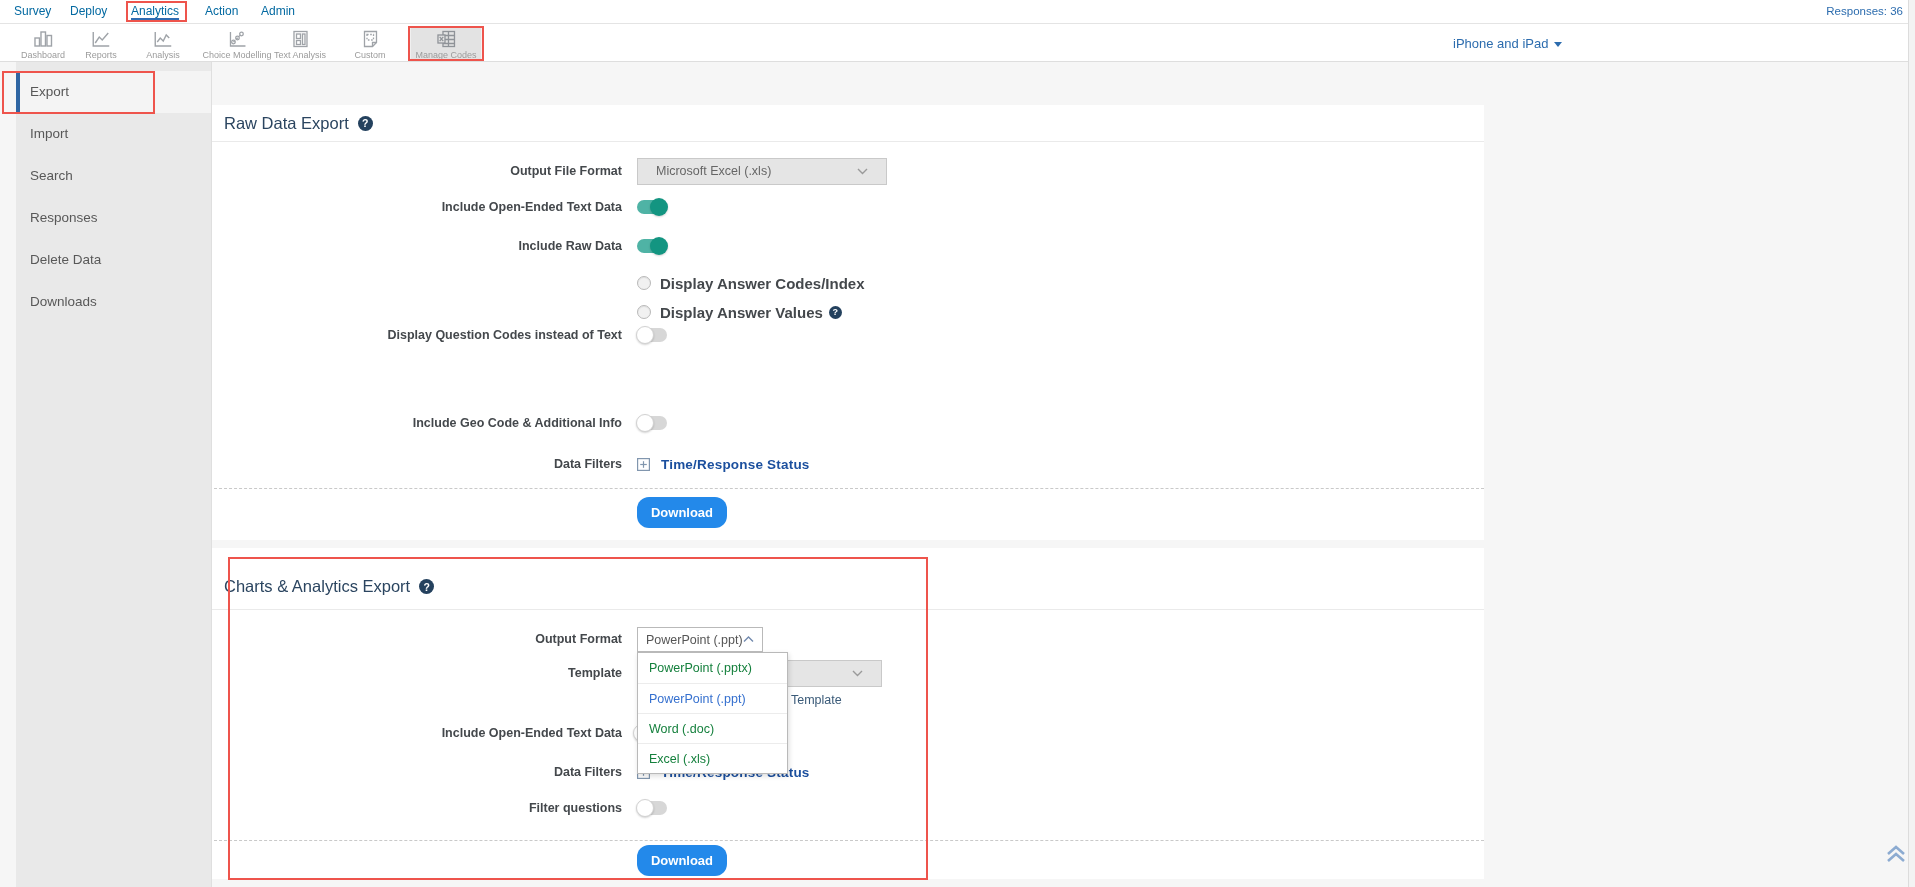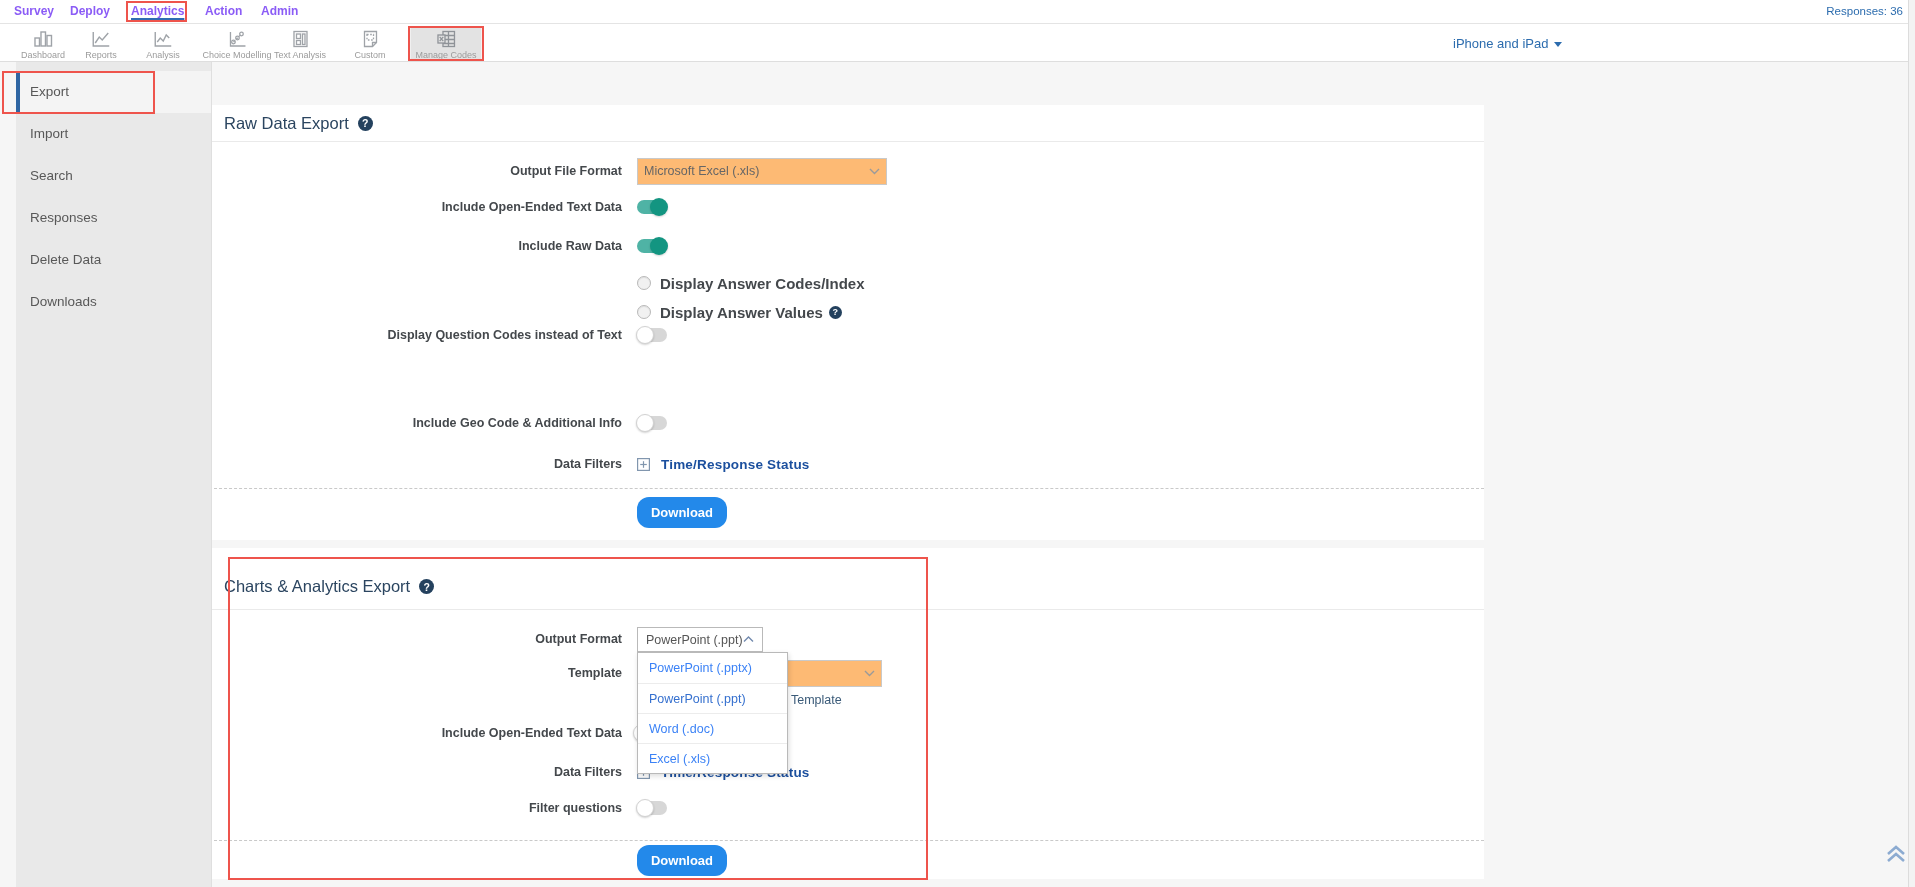--- a/index.html
+++ b/index.html
@@ -2,21 +2,21 @@
 <html><head>
 <meta charset="utf-8">
 <style>
   * { margin:0; padding:0; box-sizing:border-box; }
   html,body { background:#ffffff; }
   body { font-family:"Liberation Sans", sans-serif; }
   .screen { position:relative; width:1915px; height:887px; overflow:hidden; background:#f6f6f6; }
 
   
   .topnav { position:absolute; left:0; top:0; width:100%; height:24px; background:#fff; border-bottom:1px solid #e4e4e4; z-index:10; }
-  .nav-item { position:absolute; top:0; height:24px; line-height:23px; font-size:12px; font-weight:700; color:#8b5cf6; cursor:pointer; }
+  .nav-item { position:absolute; top:0; height:24px; line-height:23px; font-size:12px; font-weight:400; color:#0369a1; cursor:pointer; }
   .nav-item.underlined { text-decoration:underline; text-decoration-color:#2e6cb2; text-decoration-thickness:1.5px; text-underline-offset:3px; }
   .responses { position:absolute; right:12px; top:0; height:24px; line-height:23px; font-size:11.5px; color:#2c6cae; }
 
   
   .toolbar { position:absolute; left:0; top:24px; width:100%; height:38px; background:#fff; border-bottom:1px solid #dedede; z-index:9; }
   .tb-item { position:absolute; top:2px; height:34px; display:flex; flex-direction:column; align-items:center; justify-content:flex-end; gap:1px; transform:translateX(-50%); cursor:pointer; padding:0 5px; }
   .tb-item .tb-label { font-size:9px; color:#9b9b9b; white-space:nowrap; }
   .tb-item.active { background:#e3e3e3; top:4px; height:32px; }
   .tb-icon { display:block; }
   .device { position:absolute; left:1453px; top:0; height:38px; display:flex; align-items:center; font-size:13px; color:#2c6cae; cursor:pointer; }
@@ -40,41 +40,41 @@
   .card2 .card-header { height:62px; padding-top:16px; }
   .card-title { font-size:16.5px; font-weight:500; color:#2b4560; }
   .help-badge { width:15px; height:15px; border-radius:50%; background:#24415e; color:#fff; font-size:10.5px; font-weight:bold; display:inline-flex; align-items:center; justify-content:center; cursor:pointer; flex-shrink:0; }
   .help-badge::before { content:"?"; }
   .help-sm { width:13px; height:13px; font-size:9px; margin-left:6px; }
 
   .row { position:absolute; left:0; right:0; height:28px; display:flex; align-items:center; }
   .rlabel { width:418px; text-align:right; font-weight:700; font-size:12.5px; color:#44484c; flex-shrink:0; white-space:nowrap; }
   .rctrl { margin-left:15px; display:flex; align-items:center; }
 
-  .select { border:1px solid #c9c9c9; background:#fdba74; color:#666; font-size:12.5px; display:flex; align-items:center; justify-content:space-between; padding:0 6px; cursor:pointer; }
+  .select { border:1px solid #c9c9c9; background:#e5e5e5; color:#666; font-size:12.5px; display:flex; align-items:center; justify-content:space-between; padding:0 18px; cursor:pointer; }
   .select-w { width:250px; height:27px; }
 
   .toggle { position:relative; width:30px; height:14px; border-radius:7px; background:#d7d7d7; cursor:pointer; flex-shrink:0; }
   .toggle .knob { position:absolute; width:18px; height:18px; border-radius:50%; top:-2px; left:-1px; background:#fff; border:1px solid #d2d2d2; box-shadow:0 1px 2px rgba(0,0,0,.18); }
   .toggle.on { background:#4fb3a5; }
   .toggle.on .knob { left:auto; right:-1px; background:#139581; border:none; }
 
   .radio { width:14px; height:14px; border-radius:50%; background:#f1f1f1; border:1px solid #b9b9b9; box-shadow:inset 0 1px 1px rgba(0,0,0,.08); cursor:pointer; flex-shrink:0; }
   .radio-label { margin-left:9px; font-weight:700; font-size:15px; color:#44484c; }
 
   .filters-link { display:flex; align-items:center; gap:11px; cursor:pointer; }
   .filters-link .lnk { font-size:13.5px; letter-spacing:.2px; font-weight:700; color:#1b4f9e; white-space:nowrap; }
 
   .dashed { position:absolute; left:0; right:0; border-top:1px dashed #c9c9c9; }
   .btn-download { position:absolute; left:433px; width:90px; height:31px; background:#2389ea; color:#fff; font-size:13px; font-weight:700; border:none; border-radius:12px; cursor:pointer; font-family:"Liberation Sans",sans-serif; }
 
   
   .dd-combobox { position:absolute; left:433px; top:79px; width:126px; height:25px; z-index:7; border:1px solid #b9b9b9; background:#fff; display:flex; align-items:center; justify-content:space-between; padding:0 8px; font-size:12.5px; color:#555; cursor:pointer; }
   .dd-panel { position:absolute; left:433px; top:104px; width:151px; z-index:6; background:#fff; border:1px solid #b9b9b9; box-shadow:1px 2px 5px rgba(0,0,0,.14); }
-  .dd-option { height:30px; display:flex; align-items:center; padding:0 11px; font-size:12.5px; color:#3b82f6; border-top:1px solid #ececec; cursor:pointer; background:#fff; white-space:nowrap; }
+  .dd-option { height:30px; display:flex; align-items:center; padding:0 11px; font-size:12.5px; color:#15803d; border-top:1px solid #ececec; cursor:pointer; background:#fff; white-space:nowrap; }
   .dd-option:first-child { border-top:none; }
   .dd-option.selected { color:#3570cf; }
 
   .tpl-select { position:absolute; left:433px; top:112px; width:245px; height:27px; z-index:1; }
   .tpl-link { position:absolute; left:587px; top:145px; font-size:12.5px; color:#3a5a78; cursor:pointer; z-index:1; }
 
   .scroll-top { position:absolute; left:1688px; top:781px; cursor:pointer; }
   .scrollbar { position:absolute; right:0; top:0; bottom:0; width:7px; background:#f3f3f3; border-left:1px solid #dcdcdc; z-index:40; }
 </style>
 </head>

